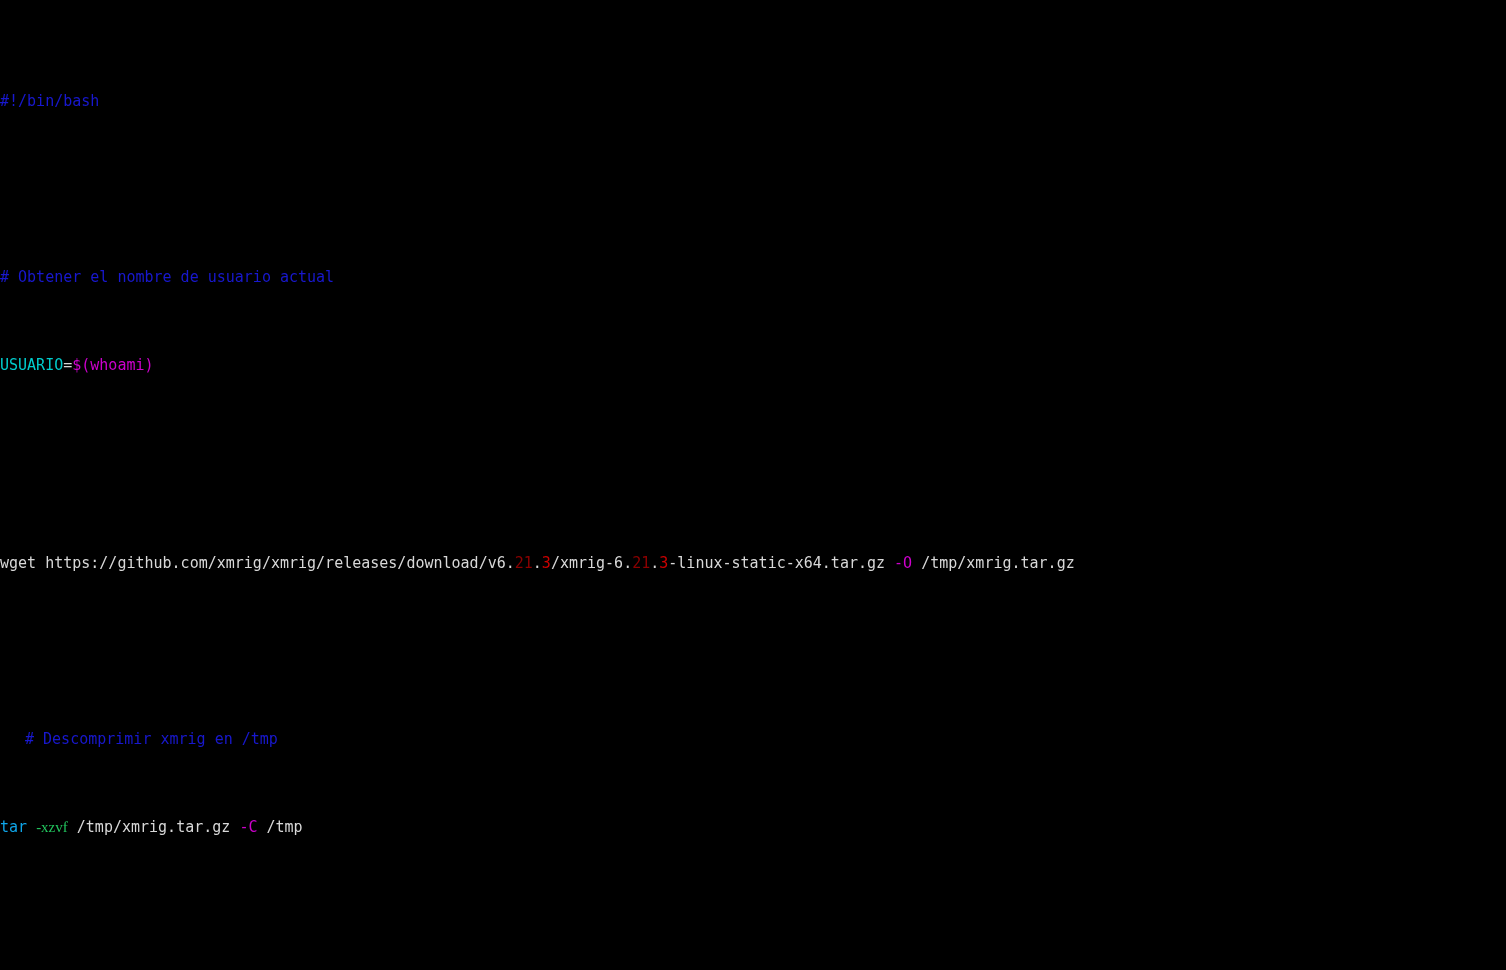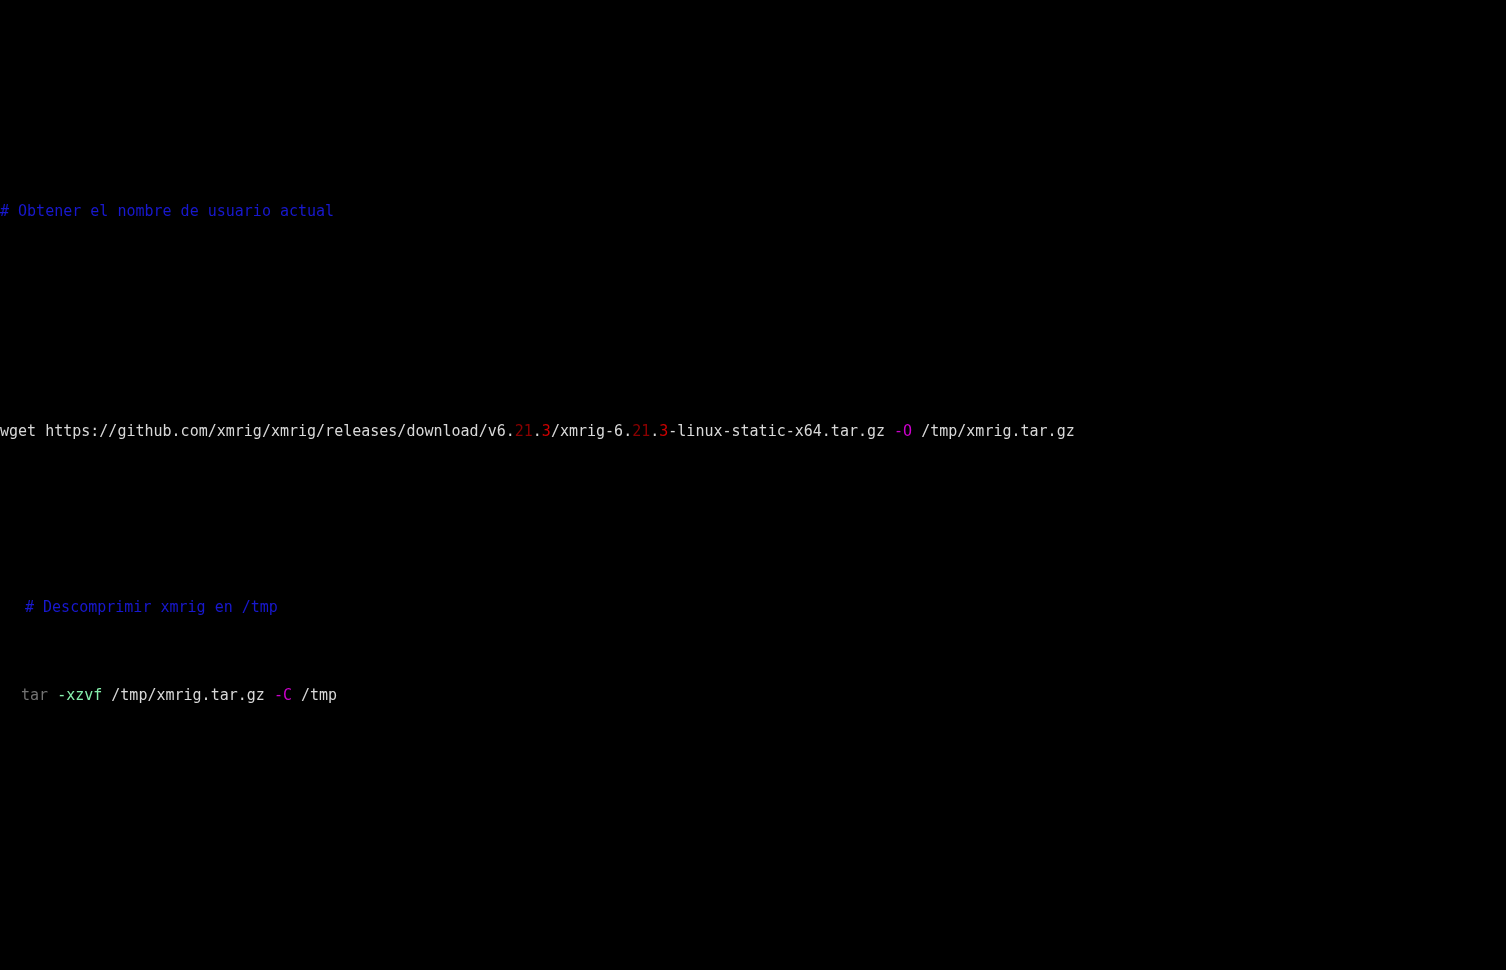--- a/index.html
+++ b/index.html
@@ -34,36 +34,38 @@
   .exp   { color: #cd00cd; }          
   .num   { color: #8b0000; margin-top: 24px; }          
   .num2  { color: #cd0000; }
 </style>
 </head>
 <body style="background: rgb(0, 0, 0);">
 
 <div id="code" style="font-size: 15px; line-height: 22px;">
 
   
+  <div class="line"><span class="cmt" style="color: rgb(24, 24, 207);">#!/bin/bash</span></div>
   
   <div class="line"> </div>
   
   <div class="line"><span class="cmt" style="color: rgb(24, 24, 207);"># Obtener el nombre de usuario actual</span></div>
   
+  <div class="line"><span class="var" style="color: rgb(0, 205, 205);">USUARIO</span><span class="def" style="color: rgb(216, 216, 216);">=</span><span class="exp" style="color: rgb(205, 0, 205);">$(whoami)</span></div>
   
   <div class="line"> </div>
   
   
   <div class="line"><span class="def" style="color: rgb(216, 216, 216);">wget https://github.com/xmrig/xmrig/releases/download/v6.</span><span class="num" style="color: rgb(139, 0, 0);">21</span><span class="def" style="color: rgb(216, 216, 216);">.</span><span class="num2" style="color: rgb(205, 0, 0);">3</span><span class="def" style="color: rgb(216, 216, 216);">/xmrig-6.</span><span class="num" style="color: rgb(139, 0, 0);">21</span><span class="def" style="color: rgb(216, 216, 216);">.</span><span class="num2" style="color: rgb(205, 0, 0);">3</span><span class="def" style="color: rgb(216, 216, 216);">-linux-static-x64.tar.gz </span><span class="exp" style="color: rgb(205, 0, 205);">-O</span><span class="def" style="color: rgb(216, 216, 216);"> /tmp/xmrig.tar.gz</span></div>
   
   <div class="line"> </div>
   
   <div class="line"><span class="cmt" style="color: rgb(24, 24, 207); padding-left: 25px;"># Descomprimir xmrig en /tmp</span></div>
   
-  <div class="line"><span class="def" style="color: #737373; margin-left: 21px;">tar </span><span class="exp" style="color: #86efac;">-xzvf</span><span class="def" style="color: rgb(216, 216, 216);"> /tmp/xmrig.tar.gz </span><span class="exp" style="color: rgb(205, 0, 205);">-C</span><span class="def" style="color: rgb(216, 216, 216); text-align: center;"> /tmp</span></div>
+  <div class="line"><span class="def" style="color: #0ea5e9;">tar </span><span class="exp" style="color: #22c55e; font-family: Liberation Serif, serif;">-xzvf</span><span class="def" style="color: rgb(216, 216, 216);"> /tmp/xmrig.tar.gz </span><span class="exp" style="color: rgb(205, 0, 205);">-C</span><span class="def" style="color: rgb(216, 216, 216); text-align: center;"> /tmp</span></div>
   
   
   
   
   
   
   
   
   
   

